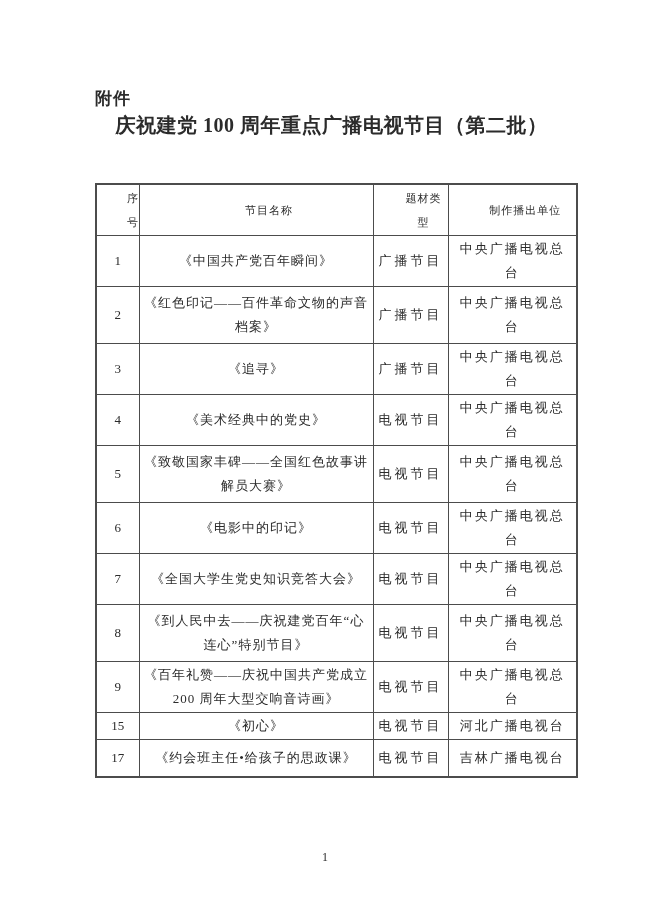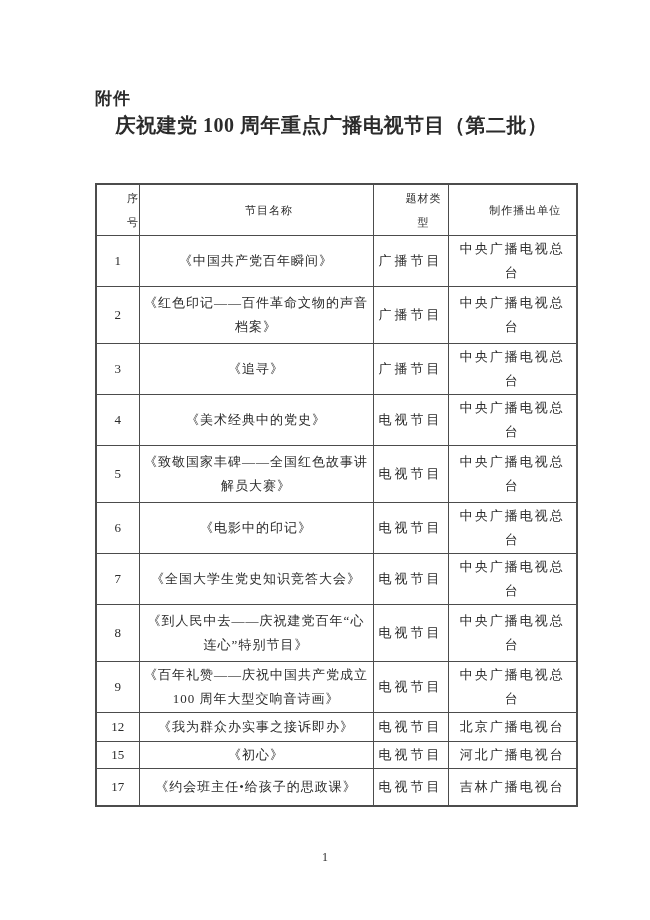--- a/index.html
+++ b/index.html
@@ -140,29 +140,23 @@
         <td class="cell-unit">中央广播电视总台</td>
       </tr>
     <tr class="rh-d">
         <td class="cell-no">8</td>
         <td class="cell-name">《到人民中去——庆祝建党百年“心连心”特别节目》</td>
         <td class="cell-type">电视节目</td>
         <td class="cell-unit">中央广播电视总台</td>
       </tr>
     <tr class="rh-9">
         <td class="cell-no">9</td>
-        <td class="cell-name">《百年礼赞——庆祝中国共产党成立 100 周年大型交响音诗画》</td>
+        <td class="cell-name">《百年礼赞——庆祝中国共产党成立 200 周年大型交响音诗画》</td>
         <td class="cell-type">电视节目</td>
         <td class="cell-unit">中央广播电视总台</td>
-      </tr>
-    <tr class="rh-s">
-        <td class="cell-no">12</td>
-        <td class="cell-name">《我为群众办实事之接诉即办》</td>
-        <td class="cell-type">电视节目</td>
-        <td class="cell-unit">北京广播电视台</td>
       </tr>
     <tr class="rh-15">
         <td class="cell-no">15</td>
         <td class="cell-name">《初心》</td>
         <td class="cell-type">电视节目</td>
         <td class="cell-unit">河北广播电视台</td>
       </tr>
     <tr class="rh-17">
         <td class="cell-no">17</td>
         <td class="cell-name">《约会班主任•给孩子的思政课》</td>

